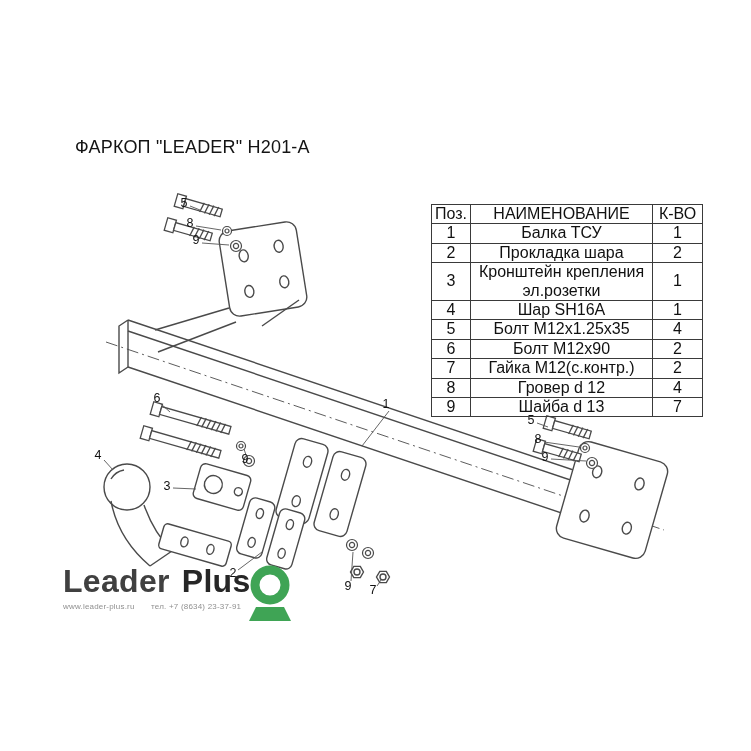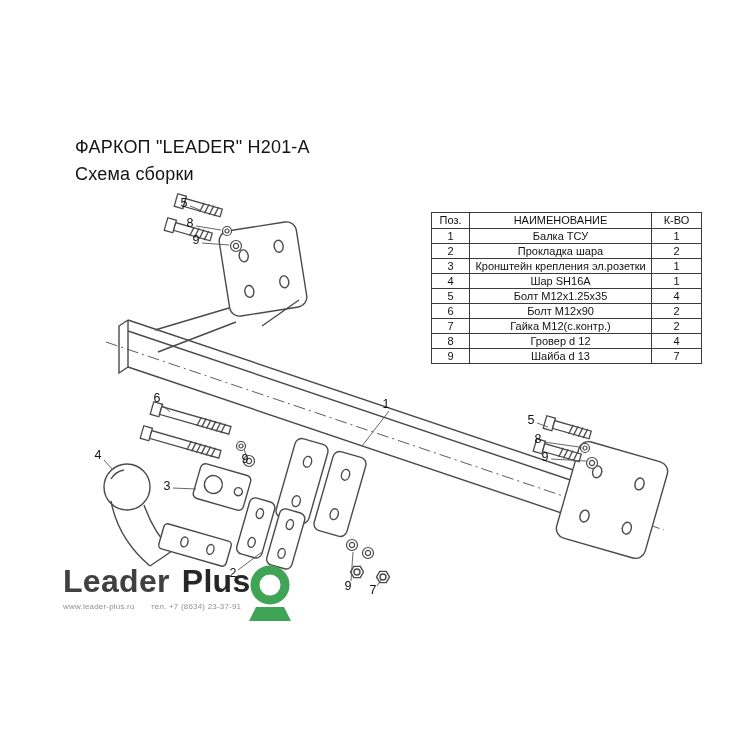--- a/index.html
+++ b/index.html
@@ -4,21 +4,21 @@
 <style>
   * { margin:0; padding:0; box-sizing:border-box; }
   html,body { background:#ffffff; }
   body { width:751px; height:751px; font-family:"Liberation Sans", sans-serif; position:relative; overflow:hidden; }
   .canvas { position:absolute; left:0; top:0; width:751px; height:751px; background:#fff; }
 
   
   .title-block { position:absolute; left:75px; top:134px; font-size:18px; color:#141414; line-height:27px; letter-spacing:.2px; }
 
   
-  table.parts { position:absolute; left:431px; top:212px; border-collapse:collapse; font-size:11px; color:#111; table-layout:fixed; }
+  table.parts { position:absolute; left:431px; top:204px; border-collapse:collapse; font-size:16px; color:#111; table-layout:fixed; }
   .parts th, .parts td { border:1px solid #3a3a3a; text-align:center; vertical-align:middle; padding:0 3px; height:15px; line-height:1.15; font-weight:normal; }
   .parts th { height:16px; }
 
   
   svg.drawing { position:absolute; left:0; top:0; }
   .ln line, .ln path { stroke:#4a4a4a; stroke-width:1.4; fill:none; }
   .ln rect, .ln circle, .ln ellipse, .ln polygon { stroke:#4a4a4a; stroke-width:1.4; fill:#ffffff; }
   .ln .cl { stroke-width:.9; stroke-dasharray:12 4 2 4; }
   .ldr line { stroke:#555; stroke-width:.9; }
 
@@ -35,21 +35,20 @@
   .logo-sub { font-size:8px; color:#909090; margin-top:3px; letter-spacing:.2px; }
   .logo-sub .gap { margin-left:14px; }
 </style>
 </head>
 <body>
 
 <div class="canvas">
 
   <div class="title-block">
     <div class="t1">ФАРКОП "LEADER" H201-A</div>
-    <div class="t2">Схема сборки</div>
   </div>
 
   <svg class="drawing" width="751" height="751" viewBox="0 0 751 751">
     <defs>
       <g id="bolt-s" stroke="#4a4a4a" fill="#ffffff" stroke-width="1.3">
         <rect x="0" y="-6.5" width="9" height="13"></rect>
         <rect x="9" y="-4" width="38" height="8"></rect>
         <line x1="28" y1="-5" x2="26" y2="5"></line>
         <line x1="33" y1="-5" x2="31" y2="5"></line>
         <line x1="38" y1="-5" x2="36" y2="5"></line>

